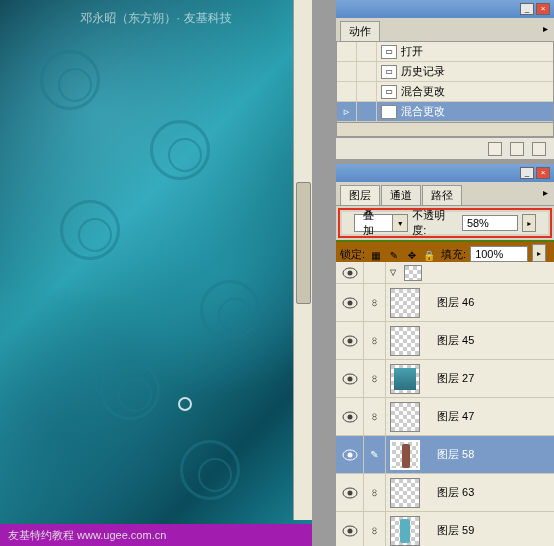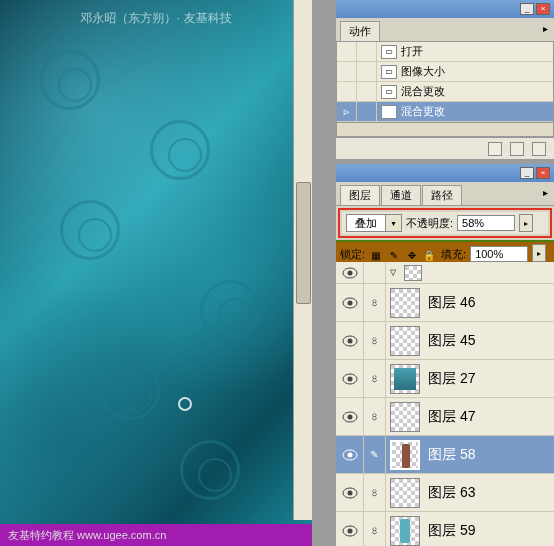--- a/index.html
+++ b/index.html
@@ -27,42 +27,42 @@
 .hist-row.sel { background: #7a9ac8; color: #fff; }
 .hist-left { width: 20px; height: 100%; border-right: 1px solid #d0ccb8; display: flex; align-items: center; justify-content: center; }
 .hist-right { width: 20px; height: 100%; border-right: 1px solid #d0ccb8; }
 .hist-icon { width: 16px; height: 14px; background: #fff; border: 1px solid #888; margin: 0 4px; display: flex; align-items: center; justify-content: center; font-size: 8px; }
 .hist-scroll { height: 14px; background: #e0dcc8; border-top: 1px solid #999; }
 .hist-footer { height: 22px; background: #e8e6d8; display: flex; align-items: center; justify-content: flex-end; gap: 8px; padding-right: 8px; border-top: 1px solid #999; }
 .ft-icon { width: 14px; height: 14px; border: 1px solid #888; background: #f0ede0; }
 .gap-bar { height: 5px; background: #9b9b9b; }
 .layers-panel .tabs { border-bottom: 1px solid #999; }
 .highlight-box { border: 2px solid #e03020; padding: 2px; margin: 2px; }
-.blend-row { display: flex; align-items: center; height: 22px; background: #e8e6d8; padding: 0 4px; gap: 4px; }
+.blend-row { display: flex; align-items: center; height: 22px; background: #e8e6d8; padding: 0 12px; gap: 4px; }
 .blend-select { display: flex; align-items: center; border: 1px solid #888; background: #fff; height: 18px; }
 .blend-select span { padding: 0 8px; font-size: 11px; }
 .blend-btn { width: 16px; height: 16px; background: #e8e4d0; border-left: 1px solid #888; display: flex; align-items: center; justify-content: center; font-size: 8px; }
 .opacity-label { font-size: 11px; }
 .opacity-val { background: #fff; border: 1px solid #888; padding: 1px 4px; font-size: 11px; width: 58px; }
 .arrow-btn { width: 14px; height: 18px; background: #e8e4d0; border: 1px solid #888; font-size: 8px; display: flex; align-items: center; justify-content: center; }
 .lock-row { display: flex; align-items: flex-end; height: 22px; background: #a16207; padding: 0 4px; gap: 4px; font-size: 11px; border-top: 2px solid #4d7c0f; }
 .lock-icon { width: 14px; height: 14px; display: flex; align-items: center; justify-content: center; font-size: 10px; }
 .layer-list { background: #eeeadc; }
 .layer-row { display: flex; align-items: center; height: 38px; border-bottom: 1px solid #ccc8b4; }
 .layer-row.top { height: 22px; }
 .layer-row.sel { background: #7a9ac8; color: #fff; }
 .eye { width: 28px; height: 100%; border-right: 1px solid #ccc8b4; display: flex; align-items: center; justify-content: center; }
 .eye svg { width: 16px; height: 12px; }
 .link-col { width: 22px; height: 100%; border-right: 1px solid #ccc8b4; display: flex; align-items: center; justify-content: center; font-size: 10px; }
 .thumb { width: 30px; height: 30px; margin: 0 4px; border: 1px solid #888; background: repeating-conic-gradient(#fff 0 25%, #ccc 0 50%) 0 0/8px 8px; position: relative; }
 .thumb.sel { border: 2px solid #fff; }
 .thumb.img::after { content:""; position:absolute; inset:3px; background:linear-gradient(#4aa0b0,#2a7080); }
 .thumb.fig::after { content:""; position:absolute; left:10px; top:2px; width:8px; height:24px; background:#8a5040; border-radius:2px; }
 .thumb.fig2::after { content:""; position:absolute; left:9px; top:2px; width:10px; height:24px; background:#5ab0c0; border-radius:2px; }
-.layer-name { font-size: 14px; margin-left: 4px; }
+.layer-name { font-size: 11px; margin-left: 13px; }
 .expand-tri { font-size: 8px; margin: 0 4px; }
 </style>
 </head>
 <body>
 
 <div class="canvas-area">
   <div class="swirl s1"></div>
     <div class="swirl s2"></div>
     <div class="swirl s3"></div>
     <div class="swirl s4"></div>
@@ -90,21 +90,21 @@
     <div class="hist-row">
         <div class="hist-left"></div>
         <div class="hist-right"></div>
         <div class="hist-icon">▭</div>
         <span>打开</span>
       </div>
     <div class="hist-row">
         <div class="hist-left"></div>
         <div class="hist-right"></div>
         <div class="hist-icon">▭</div>
-        <span>图像大小</span>
+        <span>历史记录</span>
       </div>
     <div class="hist-row">
         <div class="hist-left"></div>
         <div class="hist-right"></div>
         <div class="hist-icon">▭</div>
         <span>混合更改</span>
       </div>
     <div class="hist-row sel">
         <div class="hist-left">▹</div>
         <div class="hist-right"></div>

